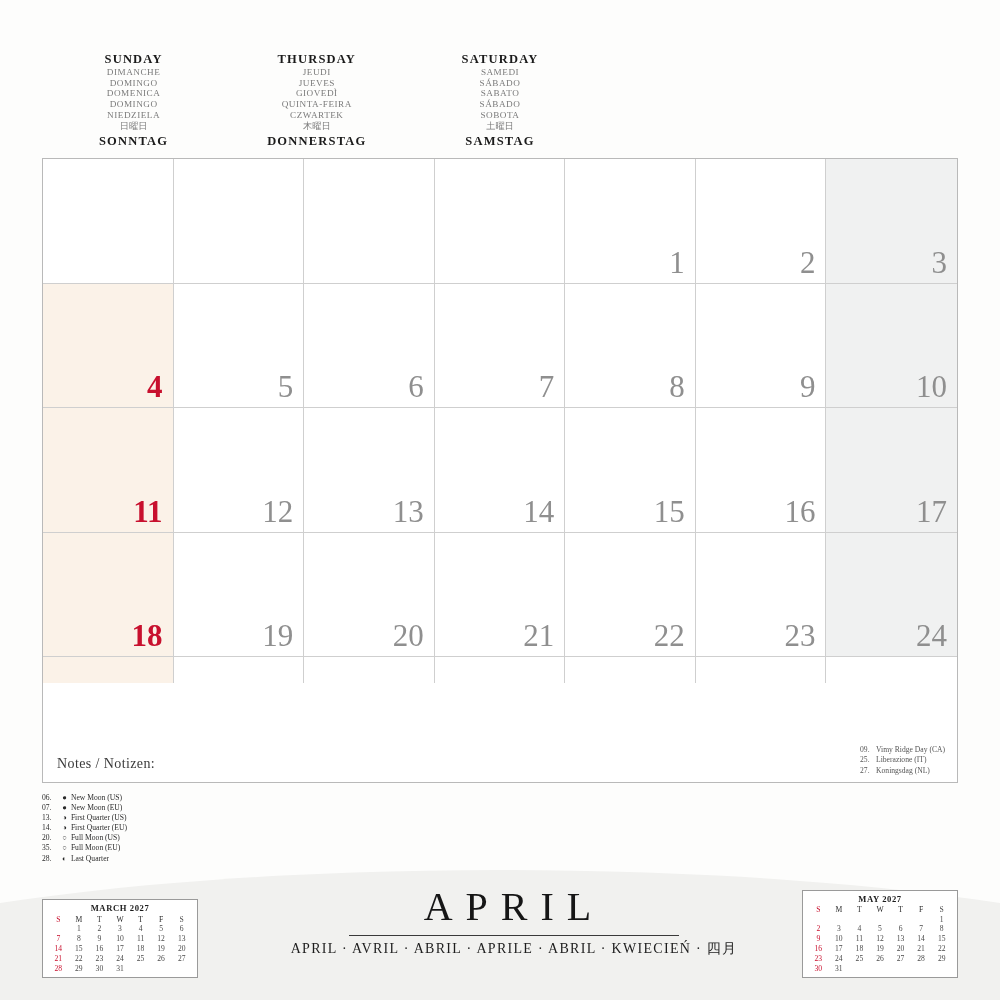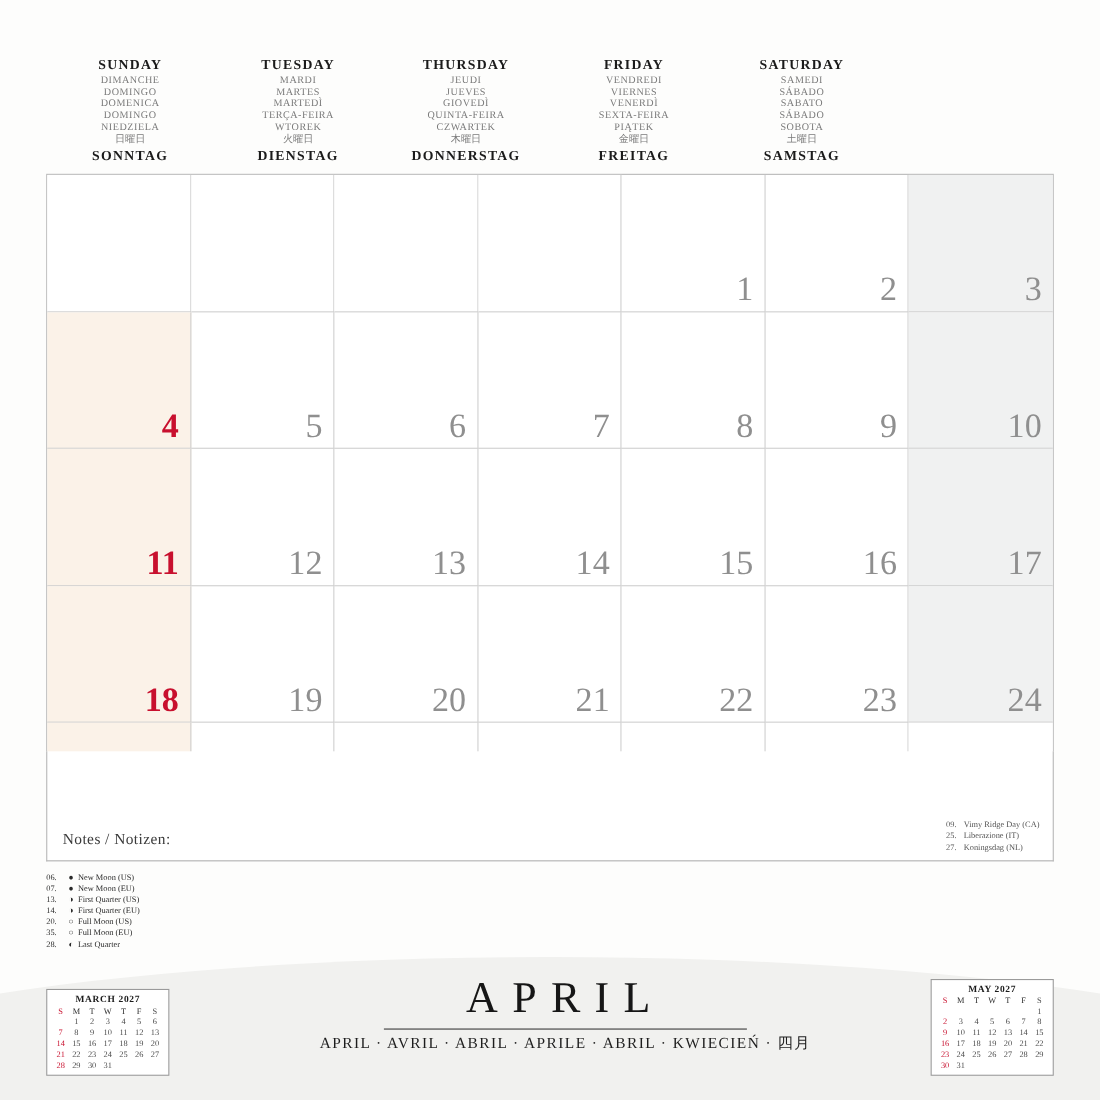--- a/index.html
+++ b/index.html
@@ -12,21 +12,21 @@
     overflow:hidden;
   }
   .page{
     position:absolute;inset:0;
     background:#fdfdfc;
   }
   
   .weekhead{
     position:absolute;
     left:42px;top:52px;width:916px;
-    display:grid;grid-template-columns:repeat(6,1fr);
+    display:grid;grid-template-columns:repeat(5,1fr);
   }
   .wh-cell{text-align:center;line-height:1.18;}
   .wh-en{font-size:12.5px;letter-spacing:1.2px;font-weight:bold;color:#1b1b1b;}
   .wh-alt{font-size:9.2px;letter-spacing:.5px;color:#7b7b7b;}
   .wh-jp{font-size:9.2px;color:#7b7b7b;}
   .wh-de{font-size:12.5px;letter-spacing:1.2px;font-weight:bold;color:#1b1b1b;margin-top:2px;}
 
   
   .grid{
     position:absolute;left:42px;top:158px;width:916px;height:625px;
@@ -99,21 +99,21 @@
   .monthtitle hr{
     width:330px;margin:5px auto 4px auto;border:none;border-top:1px solid #3a3a3a;
   }
   .monthtitle .sub{
     font-size:14px;letter-spacing:1.3px;color:#1d1d1d;text-align:center;
   }
 
   
   .mini{
     position:absolute;bottom:22px;
-    width:112px;border:1px solid #9a9a9a;background:#fff;
+    width:156px;border:1px solid #9a9a9a;background:#fff;
     box-sizing:border-box;padding:3px 5px 4px 5px;
   }
   .mini.left{left:42px;}
   .mini.right{right:42px;}
   .mini .mtitle{
     text-align:center;font-size:8.6px;font-weight:bold;letter-spacing:.6px;color:#1b1b1b;
     margin-bottom:1px;
   }
   .mini table{width:100%;border-collapse:collapse;}
   .mini td,.mini th{
@@ -134,48 +134,28 @@
         <div class="wh-en">SUNDAY</div>
         <div class="wh-alt">DIMANCHE</div>
         <div class="wh-alt">DOMINGO</div>
         <div class="wh-alt">DOMENICA</div>
         <div class="wh-alt">DOMINGO</div>
         <div class="wh-alt">NIEDZIELA</div>
         <div class="wh-jp">日曜日</div>
         <div class="wh-de">SONNTAG</div>
       </div>
       <div class="wh-cell">
-        <div class="wh-en">TUESDAY</div>
-        <div class="wh-alt">MARDI</div>
-        <div class="wh-alt">MARTES</div>
-        <div class="wh-alt">MARTEDÌ</div>
-        <div class="wh-alt">TERÇA-FEIRA</div>
-        <div class="wh-alt">WTOREK</div>
-        <div class="wh-jp">火曜日</div>
-        <div class="wh-de">DIENSTAG</div>
-      </div>
-      <div class="wh-cell">
         <div class="wh-en">THURSDAY</div>
         <div class="wh-alt">JEUDI</div>
         <div class="wh-alt">JUEVES</div>
         <div class="wh-alt">GIOVEDÌ</div>
         <div class="wh-alt">QUINTA-FEIRA</div>
         <div class="wh-alt">CZWARTEK</div>
         <div class="wh-jp">木曜日</div>
         <div class="wh-de">DONNERSTAG</div>
-      </div>
-      <div class="wh-cell">
-        <div class="wh-en">FRIDAY</div>
-        <div class="wh-alt">VENDREDI</div>
-        <div class="wh-alt">VIERNES</div>
-        <div class="wh-alt">VENERDÌ</div>
-        <div class="wh-alt">SEXTA-FEIRA</div>
-        <div class="wh-alt">PIĄTEK</div>
-        <div class="wh-jp">金曜日</div>
-        <div class="wh-de">FREITAG</div>
       </div>
       <div class="wh-cell">
         <div class="wh-en">SATURDAY</div>
         <div class="wh-alt">SAMEDI</div>
         <div class="wh-alt">SÁBADO</div>
         <div class="wh-alt">SABATO</div>
         <div class="wh-alt">SÁBADO</div>
         <div class="wh-alt">SOBOTA</div>
         <div class="wh-jp">土曜日</div>
         <div class="wh-de">SAMSTAG</div>

